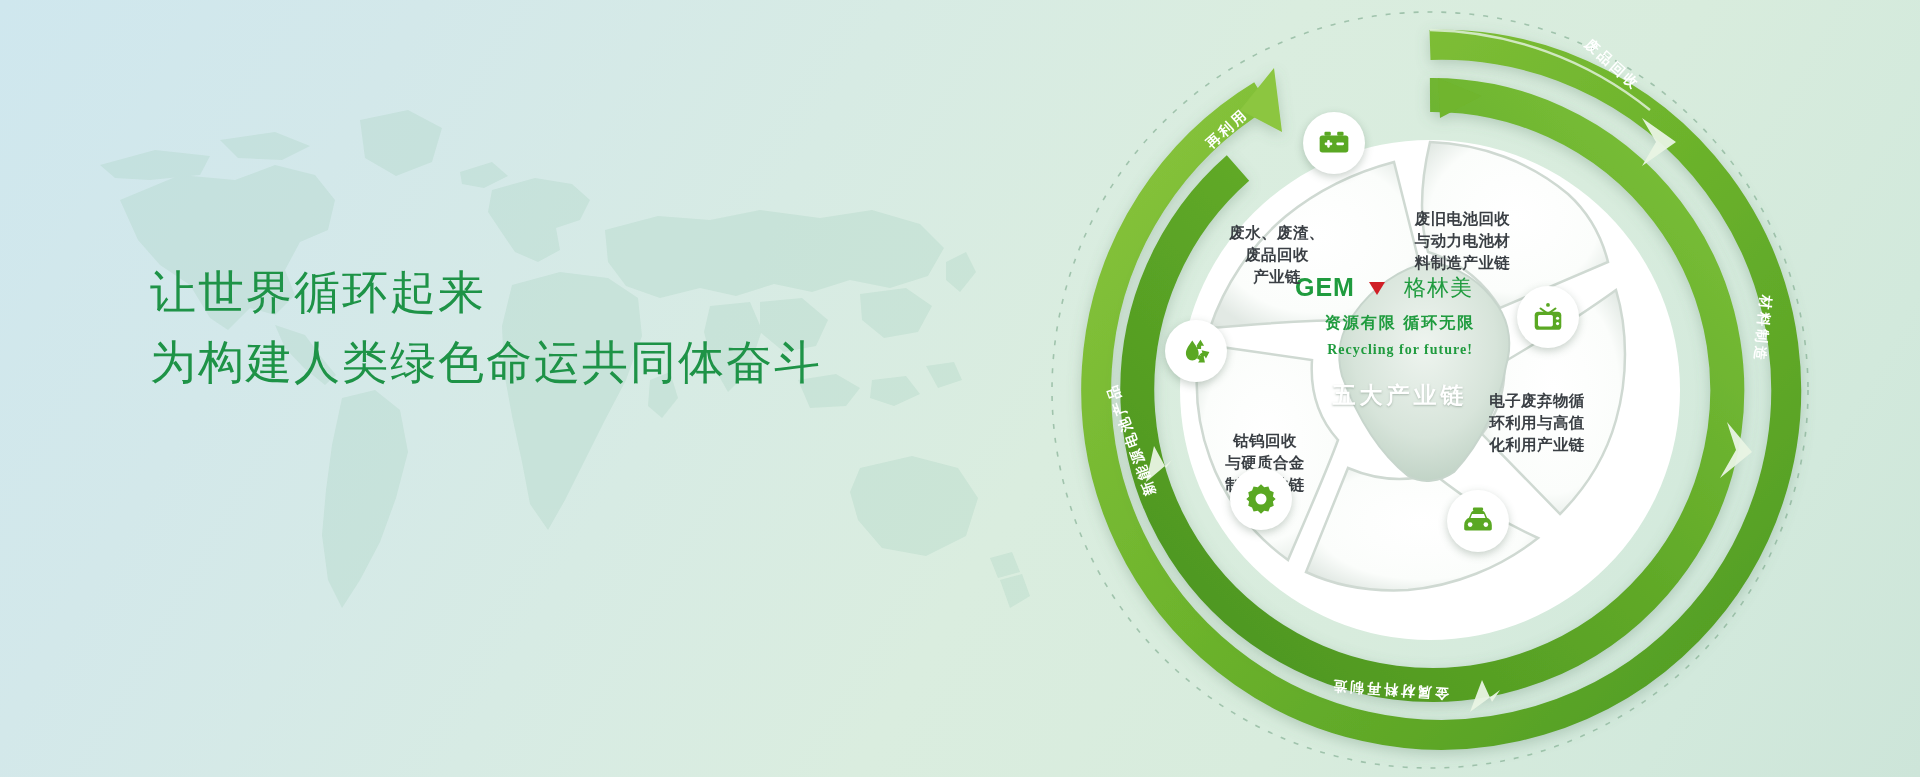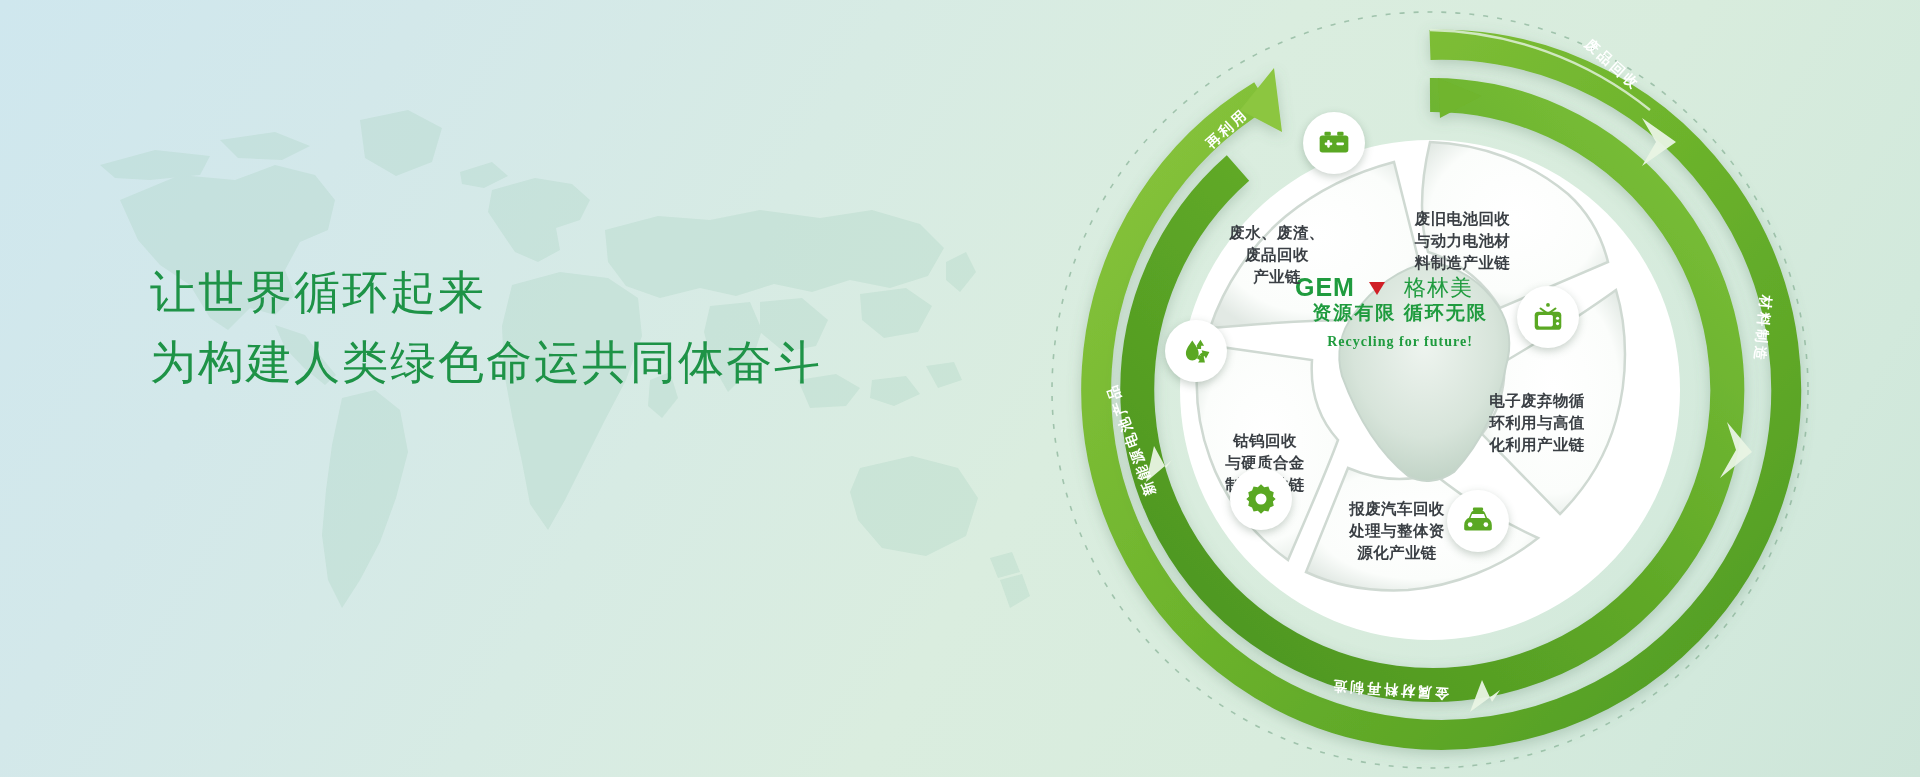--- a/index.html
+++ b/index.html
@@ -108,22 +108,22 @@
     border-right: 8px solid transparent;
     border-top: 13px solid #d01f26;
     margin: 0 1px 0 -4px;
     position: relative; top: 1px;
   }
   .logo-cn {
     font-size: 22px; font-weight: 400; color: #1f9b3e;
     letter-spacing: 1px;
   }
   .logo-row2 {
-    font-size: 19px; font-weight: 700; color: #1f9b3e;
-    letter-spacing: 2px; margin-top: 0;
+    font-size: 16px; font-weight: 700; color: #1f9b3e;
+    letter-spacing: 2px; margin-top: 13px;
   }
   .logo-row3 {
     font-size: 14px; font-weight: 700; color: #1f9b3e;
     letter-spacing: 1px; margin-top: 8px;
     font-family: "Liberation Serif", serif;
   }
   .center-sub {
     margin-top: 22px;
     font-size: 23px;
     font-weight: 700;
@@ -275,33 +275,31 @@
     </svg>
 
     <div class="center-logo">
       <div class="logo-row1">
         <span class="logo-gem">GEM</span>
         <span class="logo-tri"></span>
         <span class="logo-cn">格林美</span>
       </div>
       <div class="logo-row2">资源有限  循环无限</div>
       <div class="logo-row3">Recycling for future!</div>
+      <div class="center-sub">五大产业链</div>
     </div>
 
     <div class="seg-label" style="left:345px; top:218px; width:175px;">废旧电池回收
 与动力电池材
 料制造产业链</div>
 
     <div class="seg-label" style="left:418px; top:400px; width:178px;">电子废弃物循
 环利用与高值
 化利用产业链</div>
 
-    <div class="seg-label" style="left:278px; top:508px; width:178px;">报废汽车回收
-处理与整体资
-源化产业链</div>
 
     <div class="seg-label" style="left:150px; top:440px; width:170px;">钴钨回收
 与硬质合金
 制造产业链</div>
 
     <div class="seg-label" style="left:163px; top:232px; width:168px;">废水、废渣、
 废品回收
 产业链</div>
 
     <div class="icon-bubble" style="left:273px; top:122px;">

